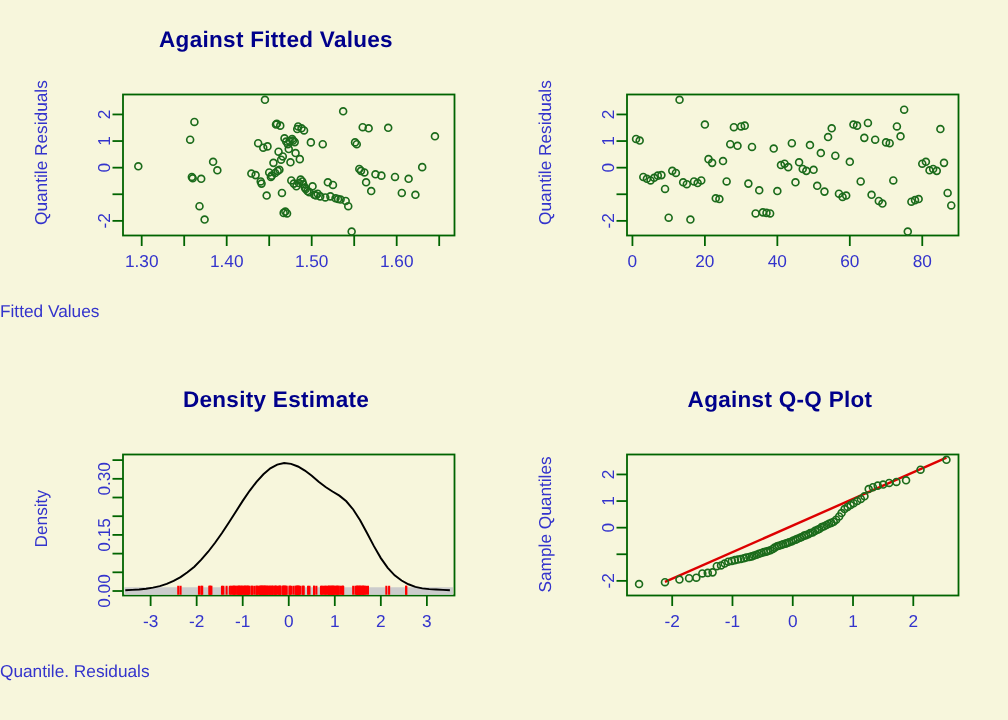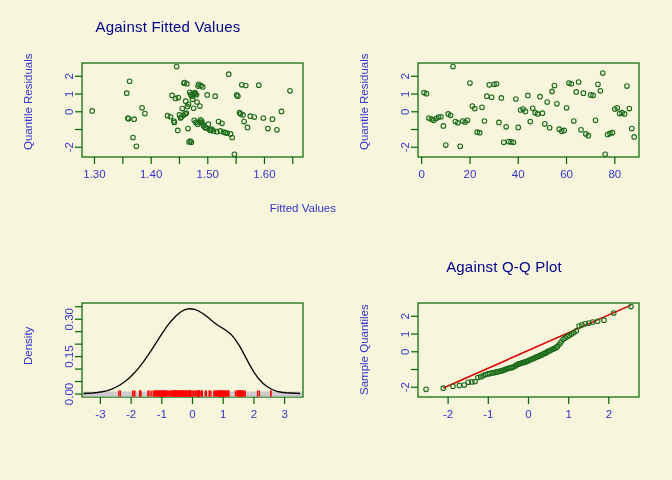--- a/index.html
+++ b/index.html
@@ -16,35 +16,35 @@
     overflow: hidden;
   }
   .panel {
     position: absolute;
     width: 336px;
     height: 240px;
   }
   .panel-title {
     position: absolute;
     top: 18px;
-    left: 0;
+    left: 16px;
     width: 336px;
     text-align: center;
     font-size: 15px;
-    font-weight: normal;
+    font-weight: bold;
     color: #00008b;
     letter-spacing: 0.2px;
     white-space: pre;
   }
   .xlab {
     position: absolute;
     top: 202px;
     left: 0;
     width: 336px;
-    text-align: right;
+    text-align: left;
     font-size: 11.5px;
     color: #3333cc;
   }
   .ylab {
     position: absolute;
     font-size: 11.5px;
     color: #3333cc;
     transform-origin: 0 0;
     transform: rotate(-90deg);
     white-space: nowrap;
@@ -310,20 +310,21 @@
           <circle cx="288.5081967213115" cy="113.90188679245284" r="2.3" fill="none" stroke="#1b6b1b" stroke-width="1.1"></circle>
           <circle cx="290.92349726775956" cy="86.0566037735849" r="2.3" fill="none" stroke="#1b6b1b" stroke-width="1.1"></circle>
           <circle cx="293.3387978142076" cy="108.5811320754717" r="2.3" fill="none" stroke="#1b6b1b" stroke-width="1.1"></circle>
           <circle cx="295.7540983606557" cy="128.62264150943398" r="2.3" fill="none" stroke="#1b6b1b" stroke-width="1.1"></circle>
           <circle cx="298.1693989071038" cy="136.95849056603774" r="2.3" fill="none" stroke="#1b6b1b" stroke-width="1.1"></circle>
         </g>
       </svg>
   </div>
 
   <div class="panel" style="left:0px; top:240px;">
+    <div class="panel-title">Density Estimate</div>
     <div class="ylab" style="left:22px; top:125px;">Density</div>
     <svg class="plotsvg" width="336" height="240" id="svg2">
         <rect x="82" y="63" width="221" height="94" fill="none" stroke="#006400" stroke-width="1.2"></rect>
         <line x1="100.41666666666667" y1="157" x2="100.41666666666667" y2="164" stroke="#006400" stroke-width="1.2"></line>
         <text x="100.41666666666667" y="178" text-anchor="middle" class="tick-text">-3</text>
         <line x1="131.11111111111111" y1="157" x2="131.11111111111111" y2="164" stroke="#006400" stroke-width="1.2"></line>
         <text x="131.11111111111111" y="178" text-anchor="middle" class="tick-text">-2</text>
         <line x1="161.80555555555554" y1="157" x2="161.80555555555554" y2="164" stroke="#006400" stroke-width="1.2"></line>
         <text x="161.80555555555554" y="178" text-anchor="middle" class="tick-text">-1</text>
         <line x1="192.5" y1="157" x2="192.5" y2="164" stroke="#006400" stroke-width="1.2"></line>
@@ -496,20 +497,21 @@
           <line x1="242.22500000000002" y1="150.5079575596817" x2="242.22500000000002" y2="156.5079575596817" stroke="#ff0000" stroke-width="1.4"></line>
           <line x1="243.14583333333331" y1="150.5079575596817" x2="243.14583333333331" y2="156.5079575596817" stroke="#ff0000" stroke-width="1.4"></line>
           <line x1="244.0666666666667" y1="150.5079575596817" x2="244.0666666666667" y2="156.5079575596817" stroke="#ff0000" stroke-width="1.4"></line>
           <line x1="245.29444444444445" y1="150.5079575596817" x2="245.29444444444445" y2="156.5079575596817" stroke="#ff0000" stroke-width="1.4"></line>
           <line x1="257.5722222222222" y1="150.5079575596817" x2="257.5722222222222" y2="156.5079575596817" stroke="#ff0000" stroke-width="1.4"></line>
           <line x1="259.4138888888889" y1="150.5079575596817" x2="259.4138888888889" y2="156.5079575596817" stroke="#ff0000" stroke-width="1.4"></line>
           <line x1="270.77083333333337" y1="150.5079575596817" x2="270.77083333333337" y2="156.5079575596817" stroke="#ff0000" stroke-width="1.4"></line>
           <line x1="270.77083333333337" y1="150.5079575596817" x2="270.77083333333337" y2="156.5079575596817" stroke="#ff0000" stroke-width="1.4"></line>
         </g>
       </svg>
+    <div class="xlab">Quantile. Residuals</div>
   </div>
 
   <div class="panel" style="left:336px; top:240px;">
     <div class="panel-title">Against Q-Q Plot</div>
     <div class="ylab" style="left:22px; top:155px;">Sample Quantiles</div>
     <svg class="plotsvg" width="336" height="240" id="svg3">
         <rect x="82" y="63" width="221" height="94" fill="none" stroke="#006400" stroke-width="1.2"></rect>
         <line x1="112.13636363636363" y1="157" x2="112.13636363636363" y2="164" stroke="#006400" stroke-width="1.2"></line>
         <text x="112.13636363636363" y="178" text-anchor="middle" class="tick-text">-2</text>
         <line x1="152.3181818181818" y1="157" x2="152.3181818181818" y2="164" stroke="#006400" stroke-width="1.2"></line>

